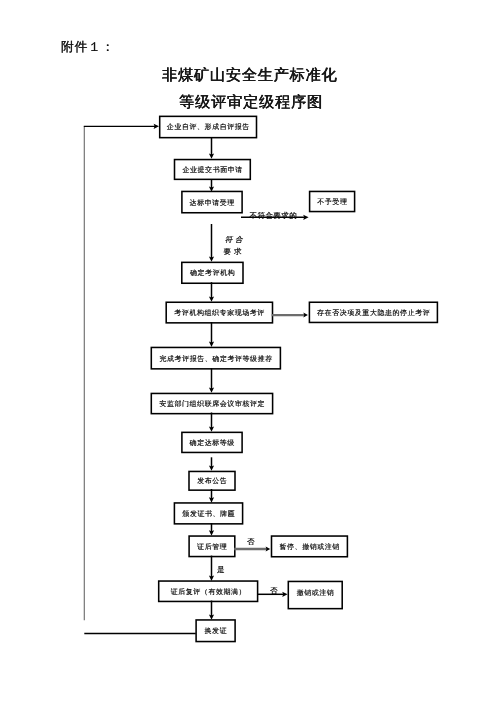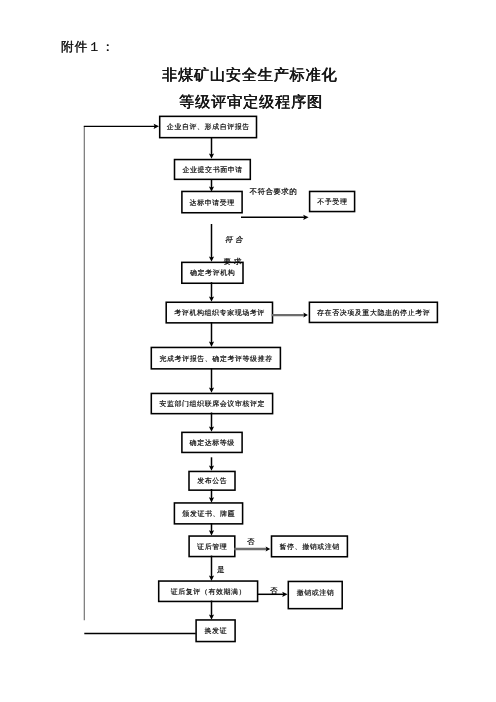--- a/index.html
+++ b/index.html
@@ -170,20 +170,20 @@
         <span>证后复评（有效期满）</span>
       </div>
       <div class="node" style="left: 288.3px; top: 581.45px; width: 53.9px; height: 27.2px;">
         <span style="transform: translateY(-3.2px);">撤销或注销</span>
       </div>
       <div class="node" style="left: 196.1px; top: 619.95px; width: 39px; height: 21.6px;">
         <span>换发证</span>
       </div>
     </div>
   <div id="edgelabels">
-      <div class="txt elab" style="left: 249.5px; top: 188px;">不符合要求的</div>
+      <div class="txt elab" style="left: 249.5px; top: 212px;">不符合要求的</div>
       <div class="txt elab" style="left: 224.7px; top: 235.8px; font-style: italic;">符 合</div>
-      <div class="txt elab" style="left: 223.6px; top: 258px;">要 求</div>
+      <div class="txt elab" style="left: 223.6px; top: 248px;">要 求</div>
       <div class="txt elab" style="left: 247.1px; top: 537.7px;">否</div>
       <div class="txt elab" style="left: 217.1px; top: 565.8px;">是</div>
       <div class="txt elab" style="left: 270px; top: 586.8px;">否</div>
     </div>
 </div>
 
 </body></html>

